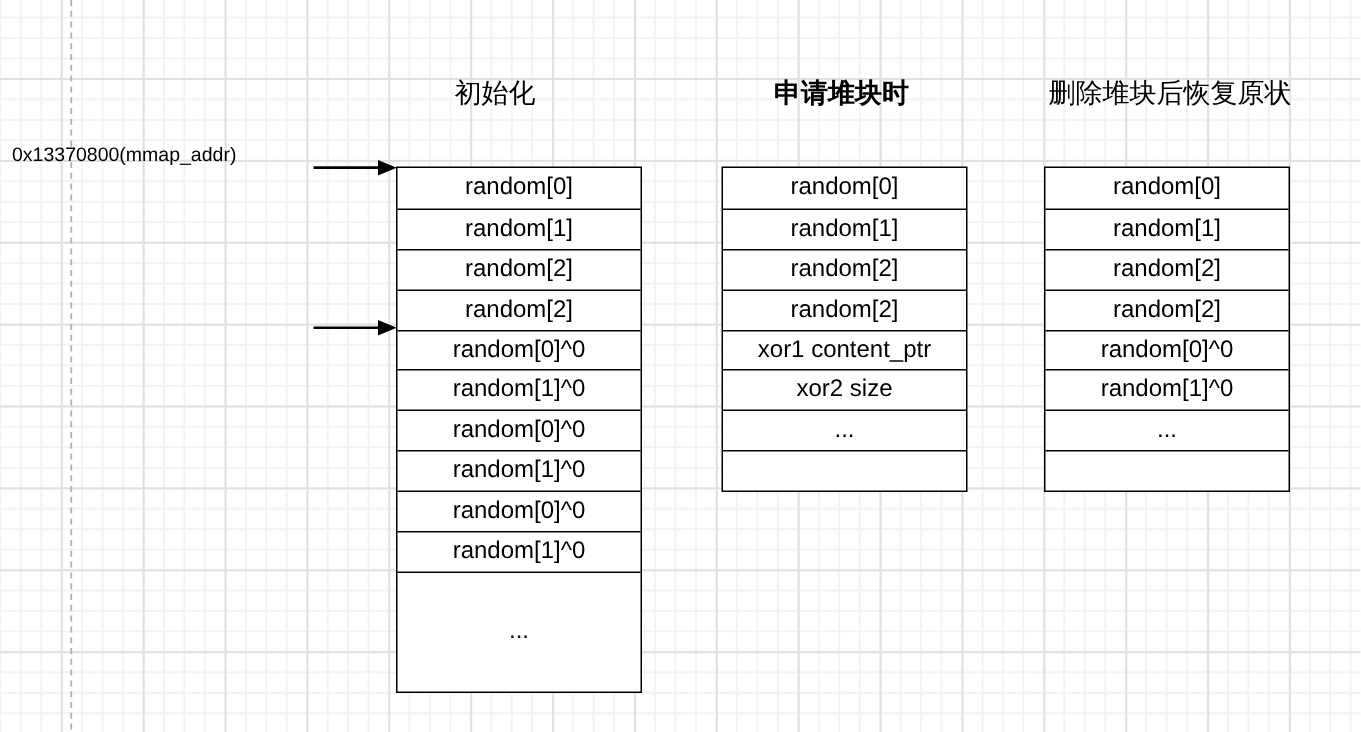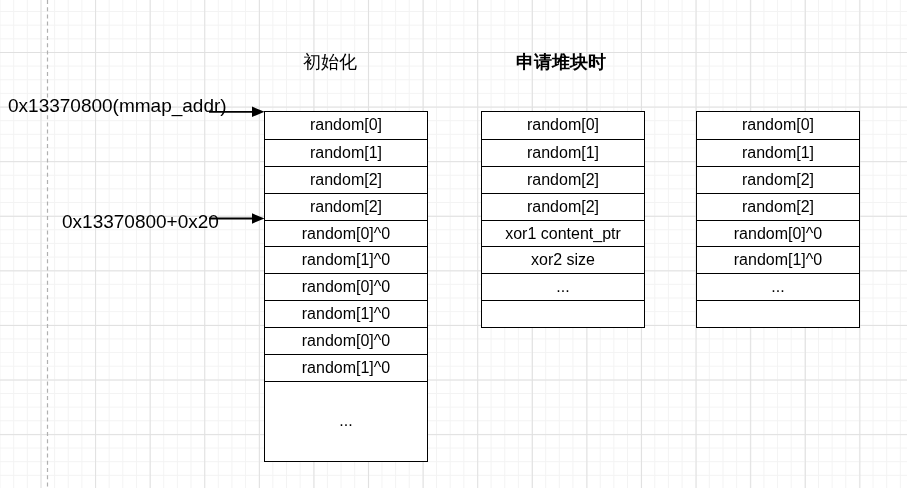--- a/index.html
+++ b/index.html
@@ -29,21 +29,21 @@
   .col-header {
     position: absolute;
     top: 50px;
     transform: translateX(-50%);
     font-size: 18px;
     color: var(--text, #000);
     white-space: nowrap;
   }
   .addr-label {
     position: absolute;
-    font-size: 19px;
+    font-size: 13px;
     color: var(--text, #000);
     white-space: nowrap;
   }
   .mem-table {
     position: absolute;
     top: 111px;
     width: 164px;
     box-sizing: border-box;
     background: var(--background, #fff);
     border: 1.5px solid var(--border, #000);
@@ -85,23 +85,23 @@
       <polygon points="252,106.6 264.5,111.8 252,117" fill="#000"></polygon>
     </g>
     <g>
       <line x1="209" y1="218.5" x2="252.5" y2="218.5" stroke="#000" stroke-width="1.8"></line>
       <polygon points="252,213.3 264.5,218.5 252,223.7" fill="#000"></polygon>
     </g>
   </svg>
 
   <div class="col-header h-init">初始化</div>
   <div class="col-header h-malloc">申请堆块时</div>
+  <div class="col-header h-free">删除堆块后恢复原状</div>
 
   <div class="addr-label lbl-mmap">0x13370800(mmap_addr)</div>
-  <div class="addr-label lbl-offset">0x13370800+0x20</div>
 
   <div class="mem-table t-init">
     <div class="mem-row">random[0]</div>
     <div class="mem-row">random[1]</div>
     <div class="mem-row">random[2]</div>
     <div class="mem-row">random[2]</div>
     <div class="mem-row">random[0]^0</div>
     <div class="mem-row">random[1]^0</div>
     <div class="mem-row">random[0]^0</div>
     <div class="mem-row">random[1]^0</div>

